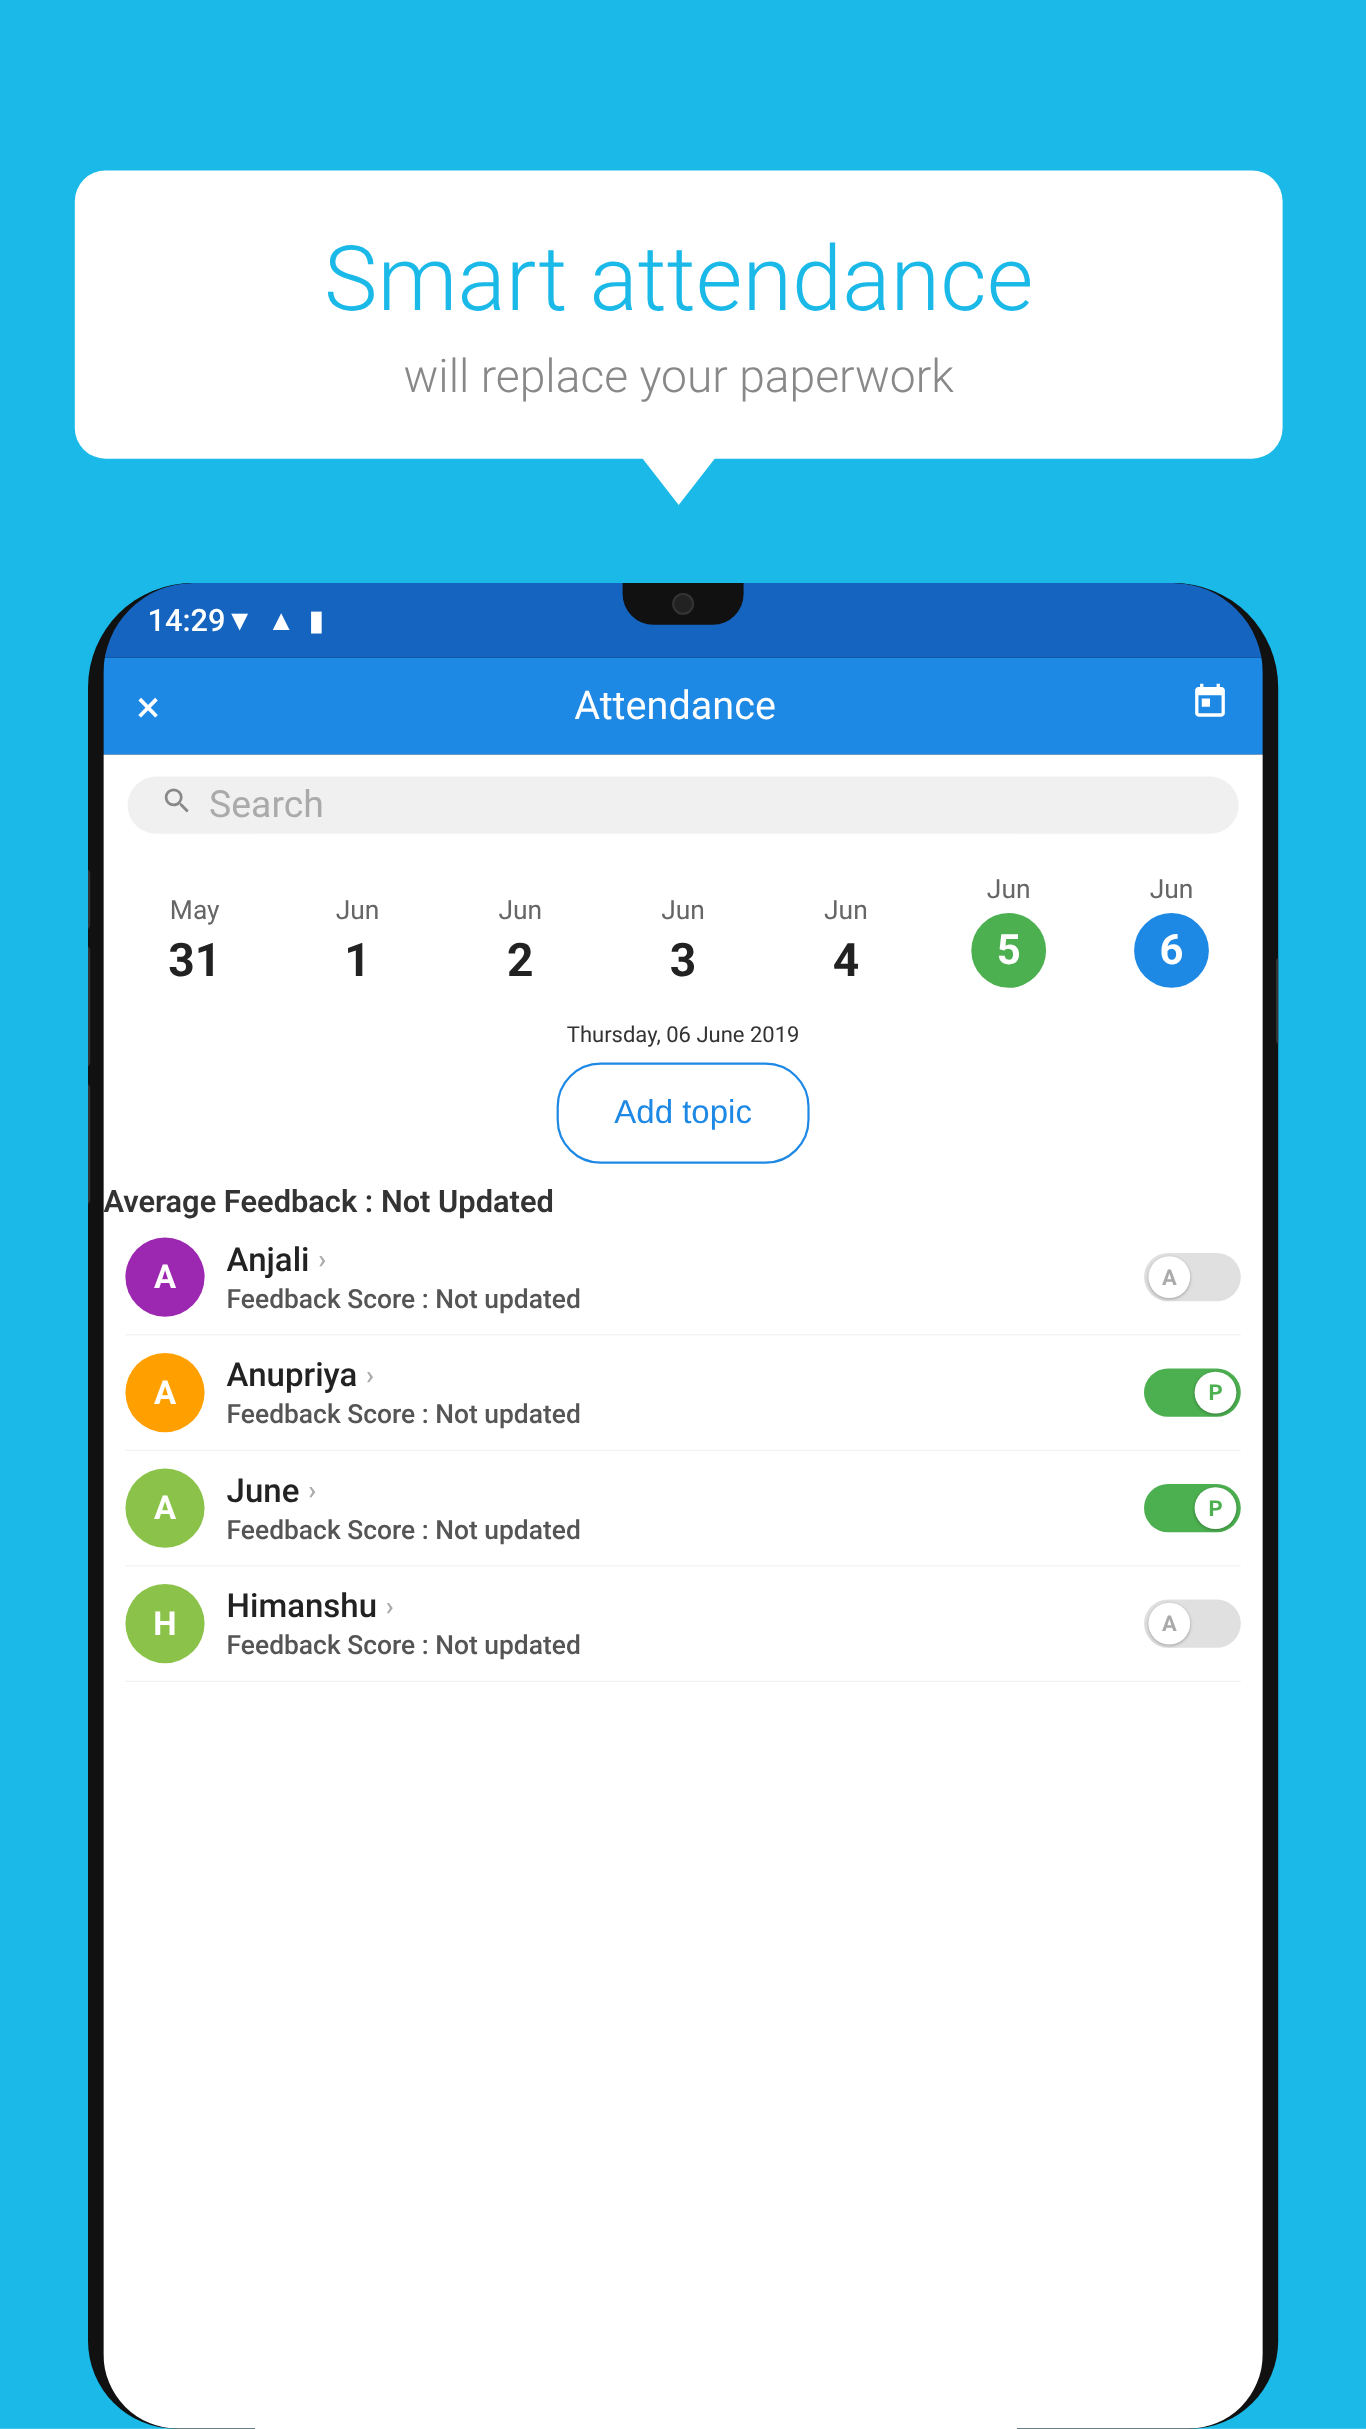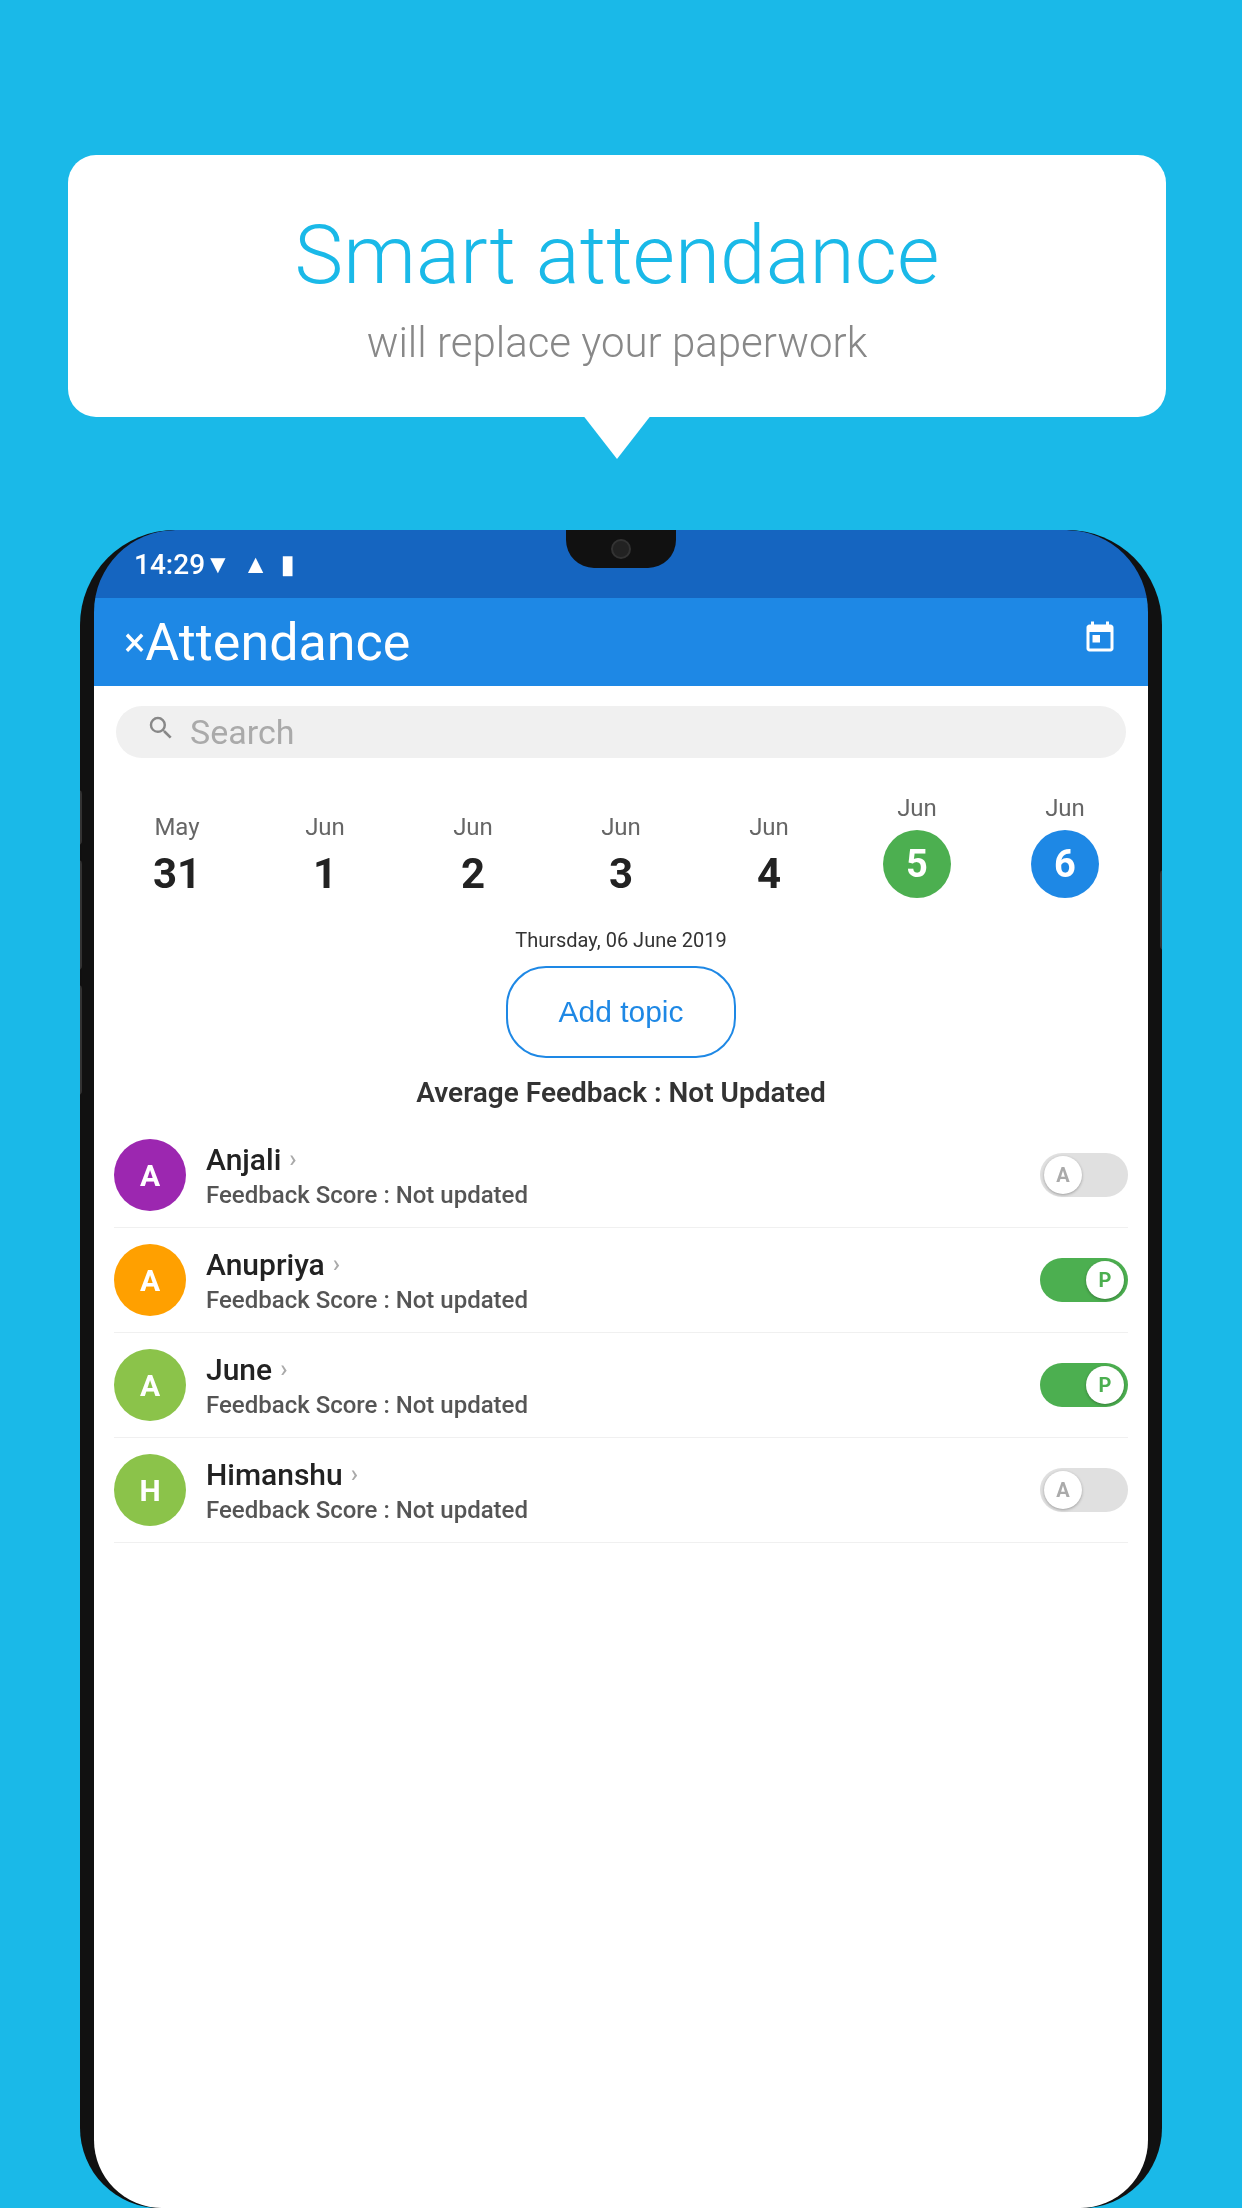--- a/index.html
+++ b/index.html
@@ -126,24 +126,24 @@
     .app-bar {
       background: #1e88e5;
       height: 88px;
       display: flex;
       align-items: center;
       padding: 0 30px;
       justify-content: space-between;
     }
     .app-bar-title {
       color: white;
-      font-size: 52px;
+      font-size: 36px;
       font-weight: 400;
       flex: 1;
-      text-align: left;
+      text-align: center;
     }
     .app-bar-icon {
       color: white;
       font-size: 40px;
       cursor: pointer;
     }
 
     
     .screen-content {
       background: white;
@@ -237,24 +237,23 @@
       padding: 27px 50px;
       font-size: 30px;
       color: #1e88e5;
       background: white;
       cursor: pointer;
       width: fit-content;
     }
 
     
     .avg-feedback {
-      text-align: center;
+      text-align: left;
       font-size: 28px;
       color: #888;
-      margin-bottom: 14px;
     }
     .avg-feedback span {
       color: #333;
       font-weight: 600;
     }
 
     
     .student-list {
       padding: 0 20px;
     }

